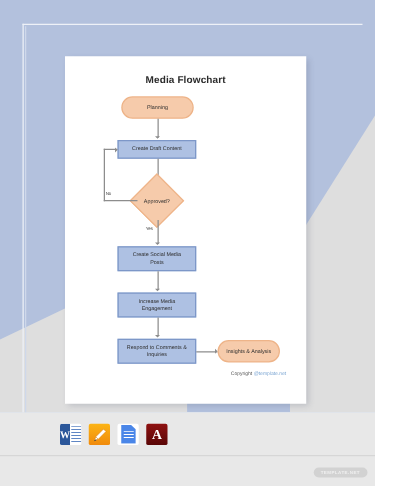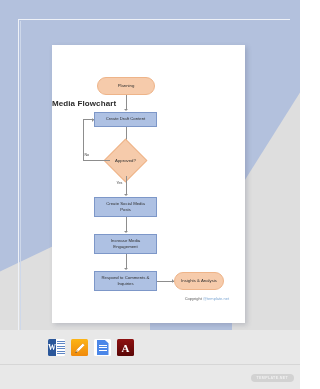--- a/index.html
+++ b/index.html
@@ -71,25 +71,25 @@
     width: 193px;
     height: 278px;
     background: #ffffff;
     box-shadow: 2px 2px 5px rgba(60,70,95,0.22);
   }
   .page-title {
     position: absolute;
     top: 14px;
     left: 0;
     width: 100%;
+    text-align: center;
     font-size: 8px;
     font-weight: bold;
     color: #2b2b2b;
     letter-spacing: 0.1px;
-    margin-top: 40px;
   }
 
   
   .flow {
     position: absolute;
     left: 0; top: 0;
     width: 193px; height: 278px;
   }
   .node {
     position: absolute;

